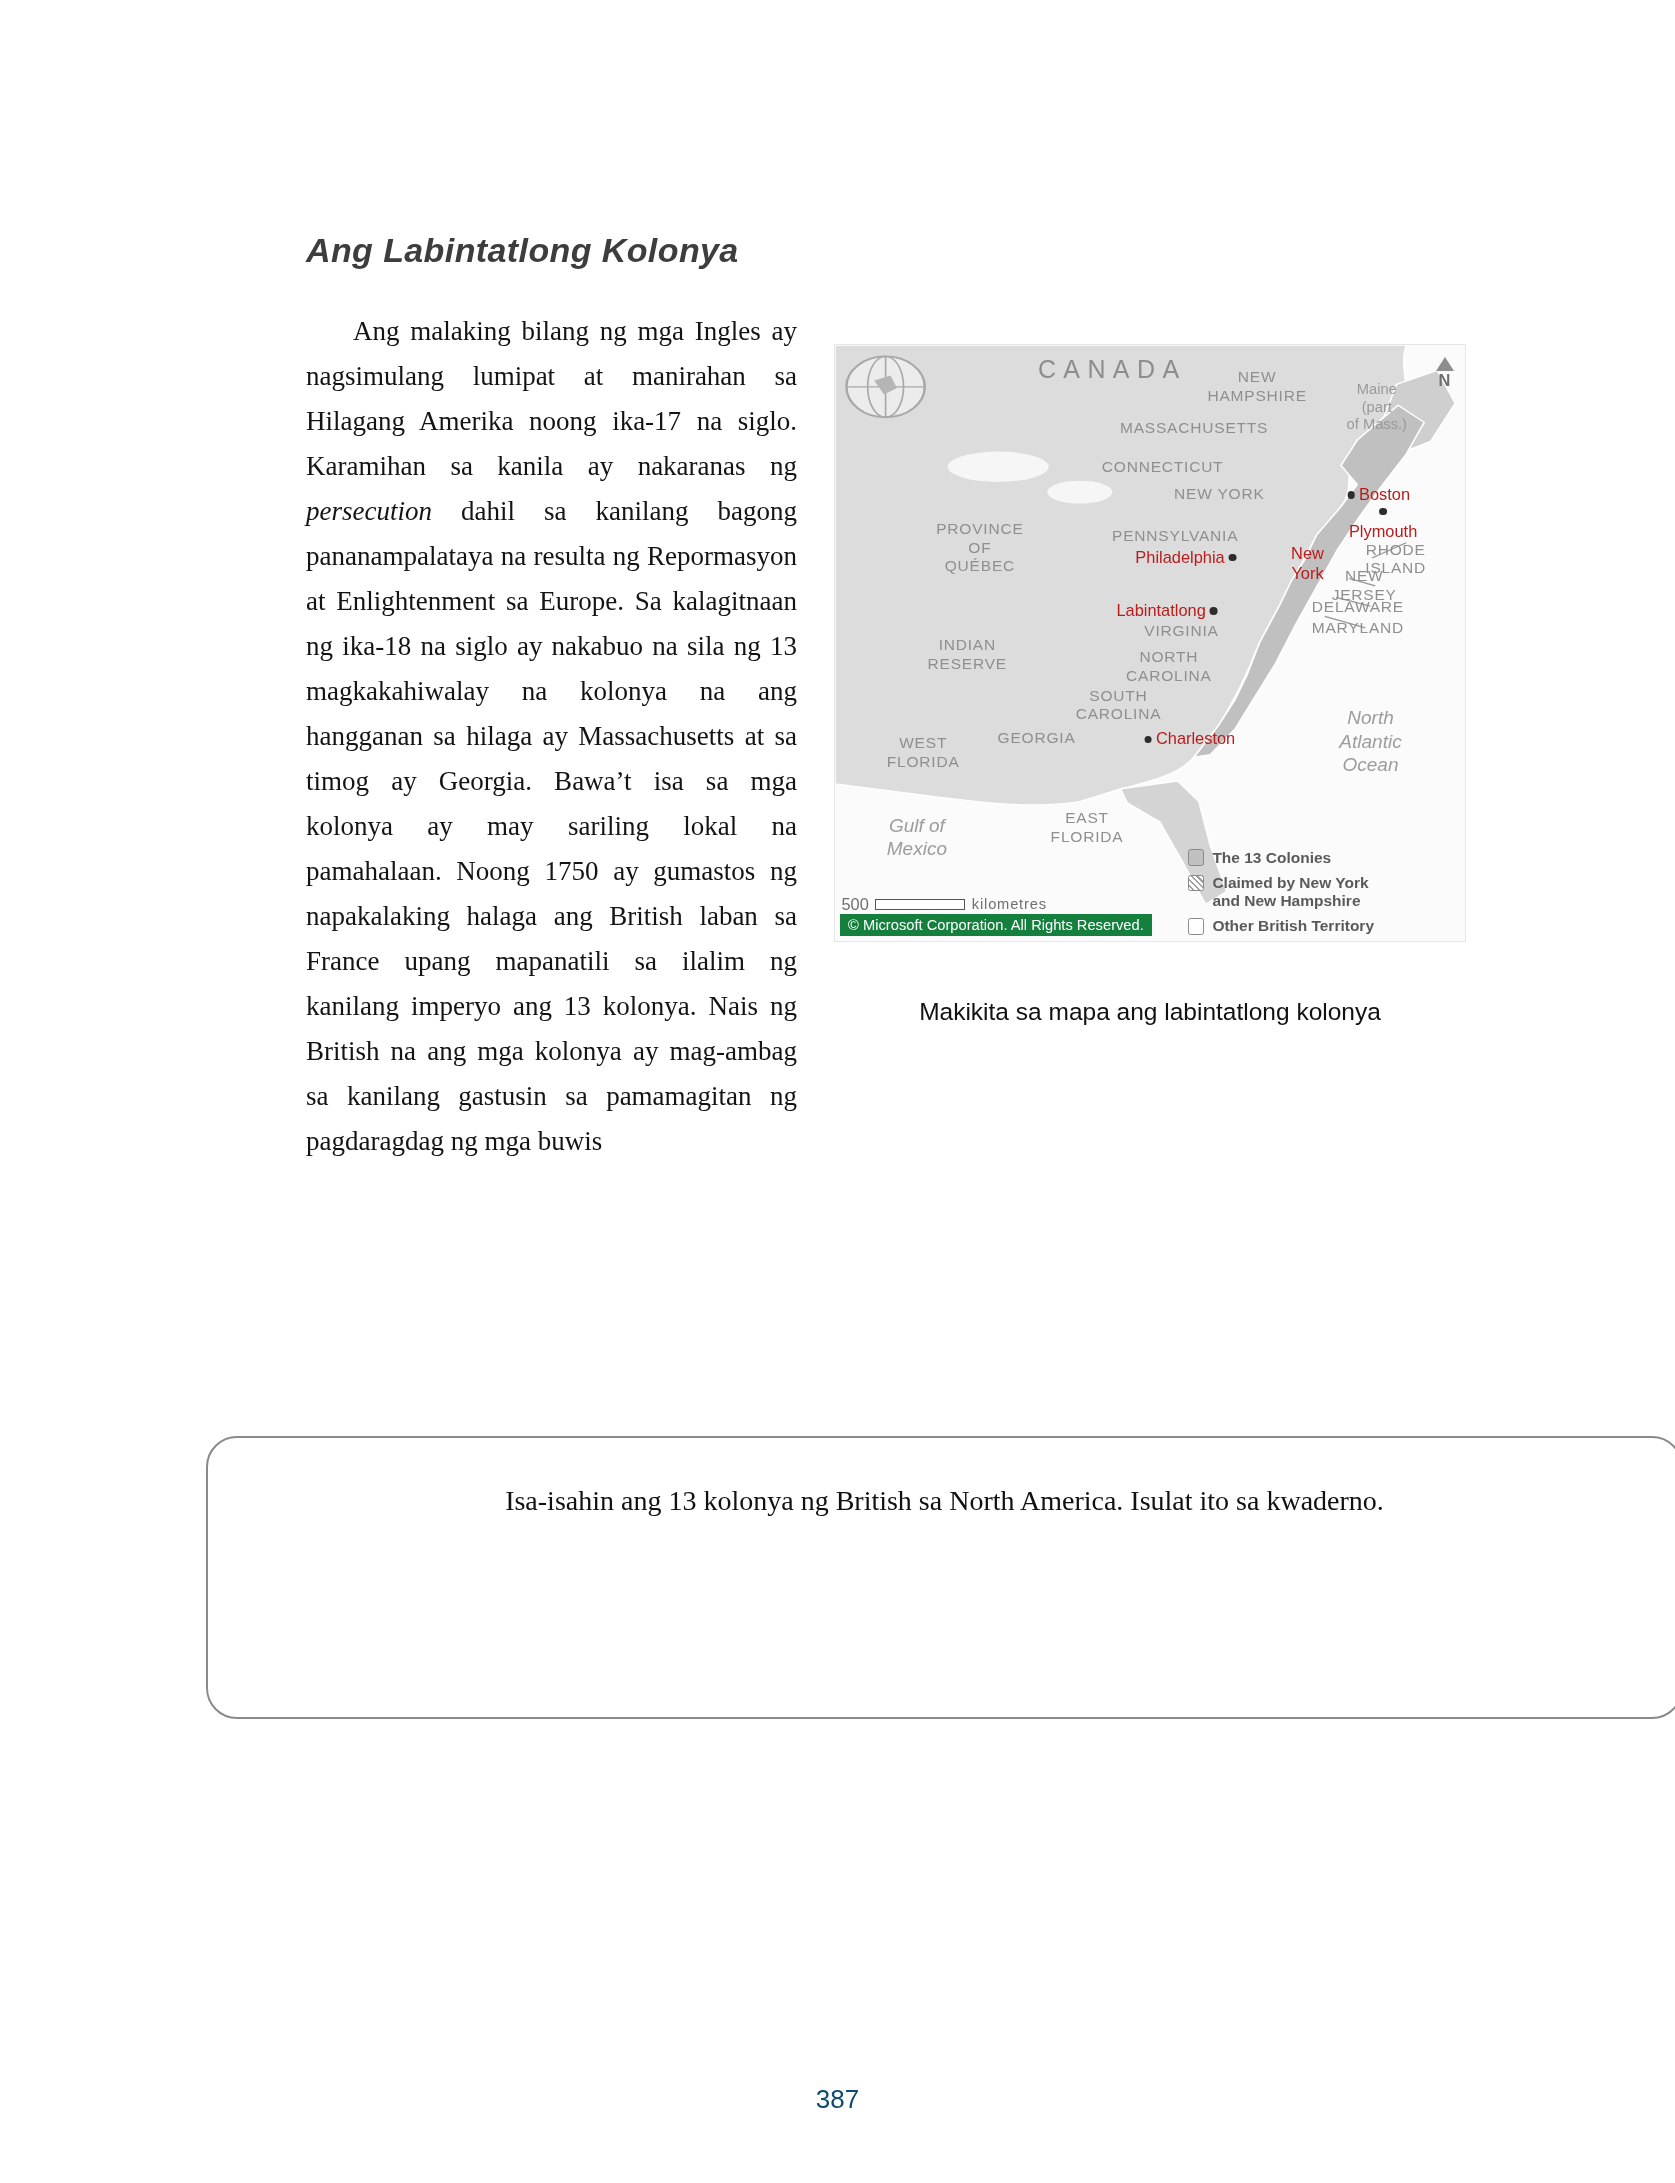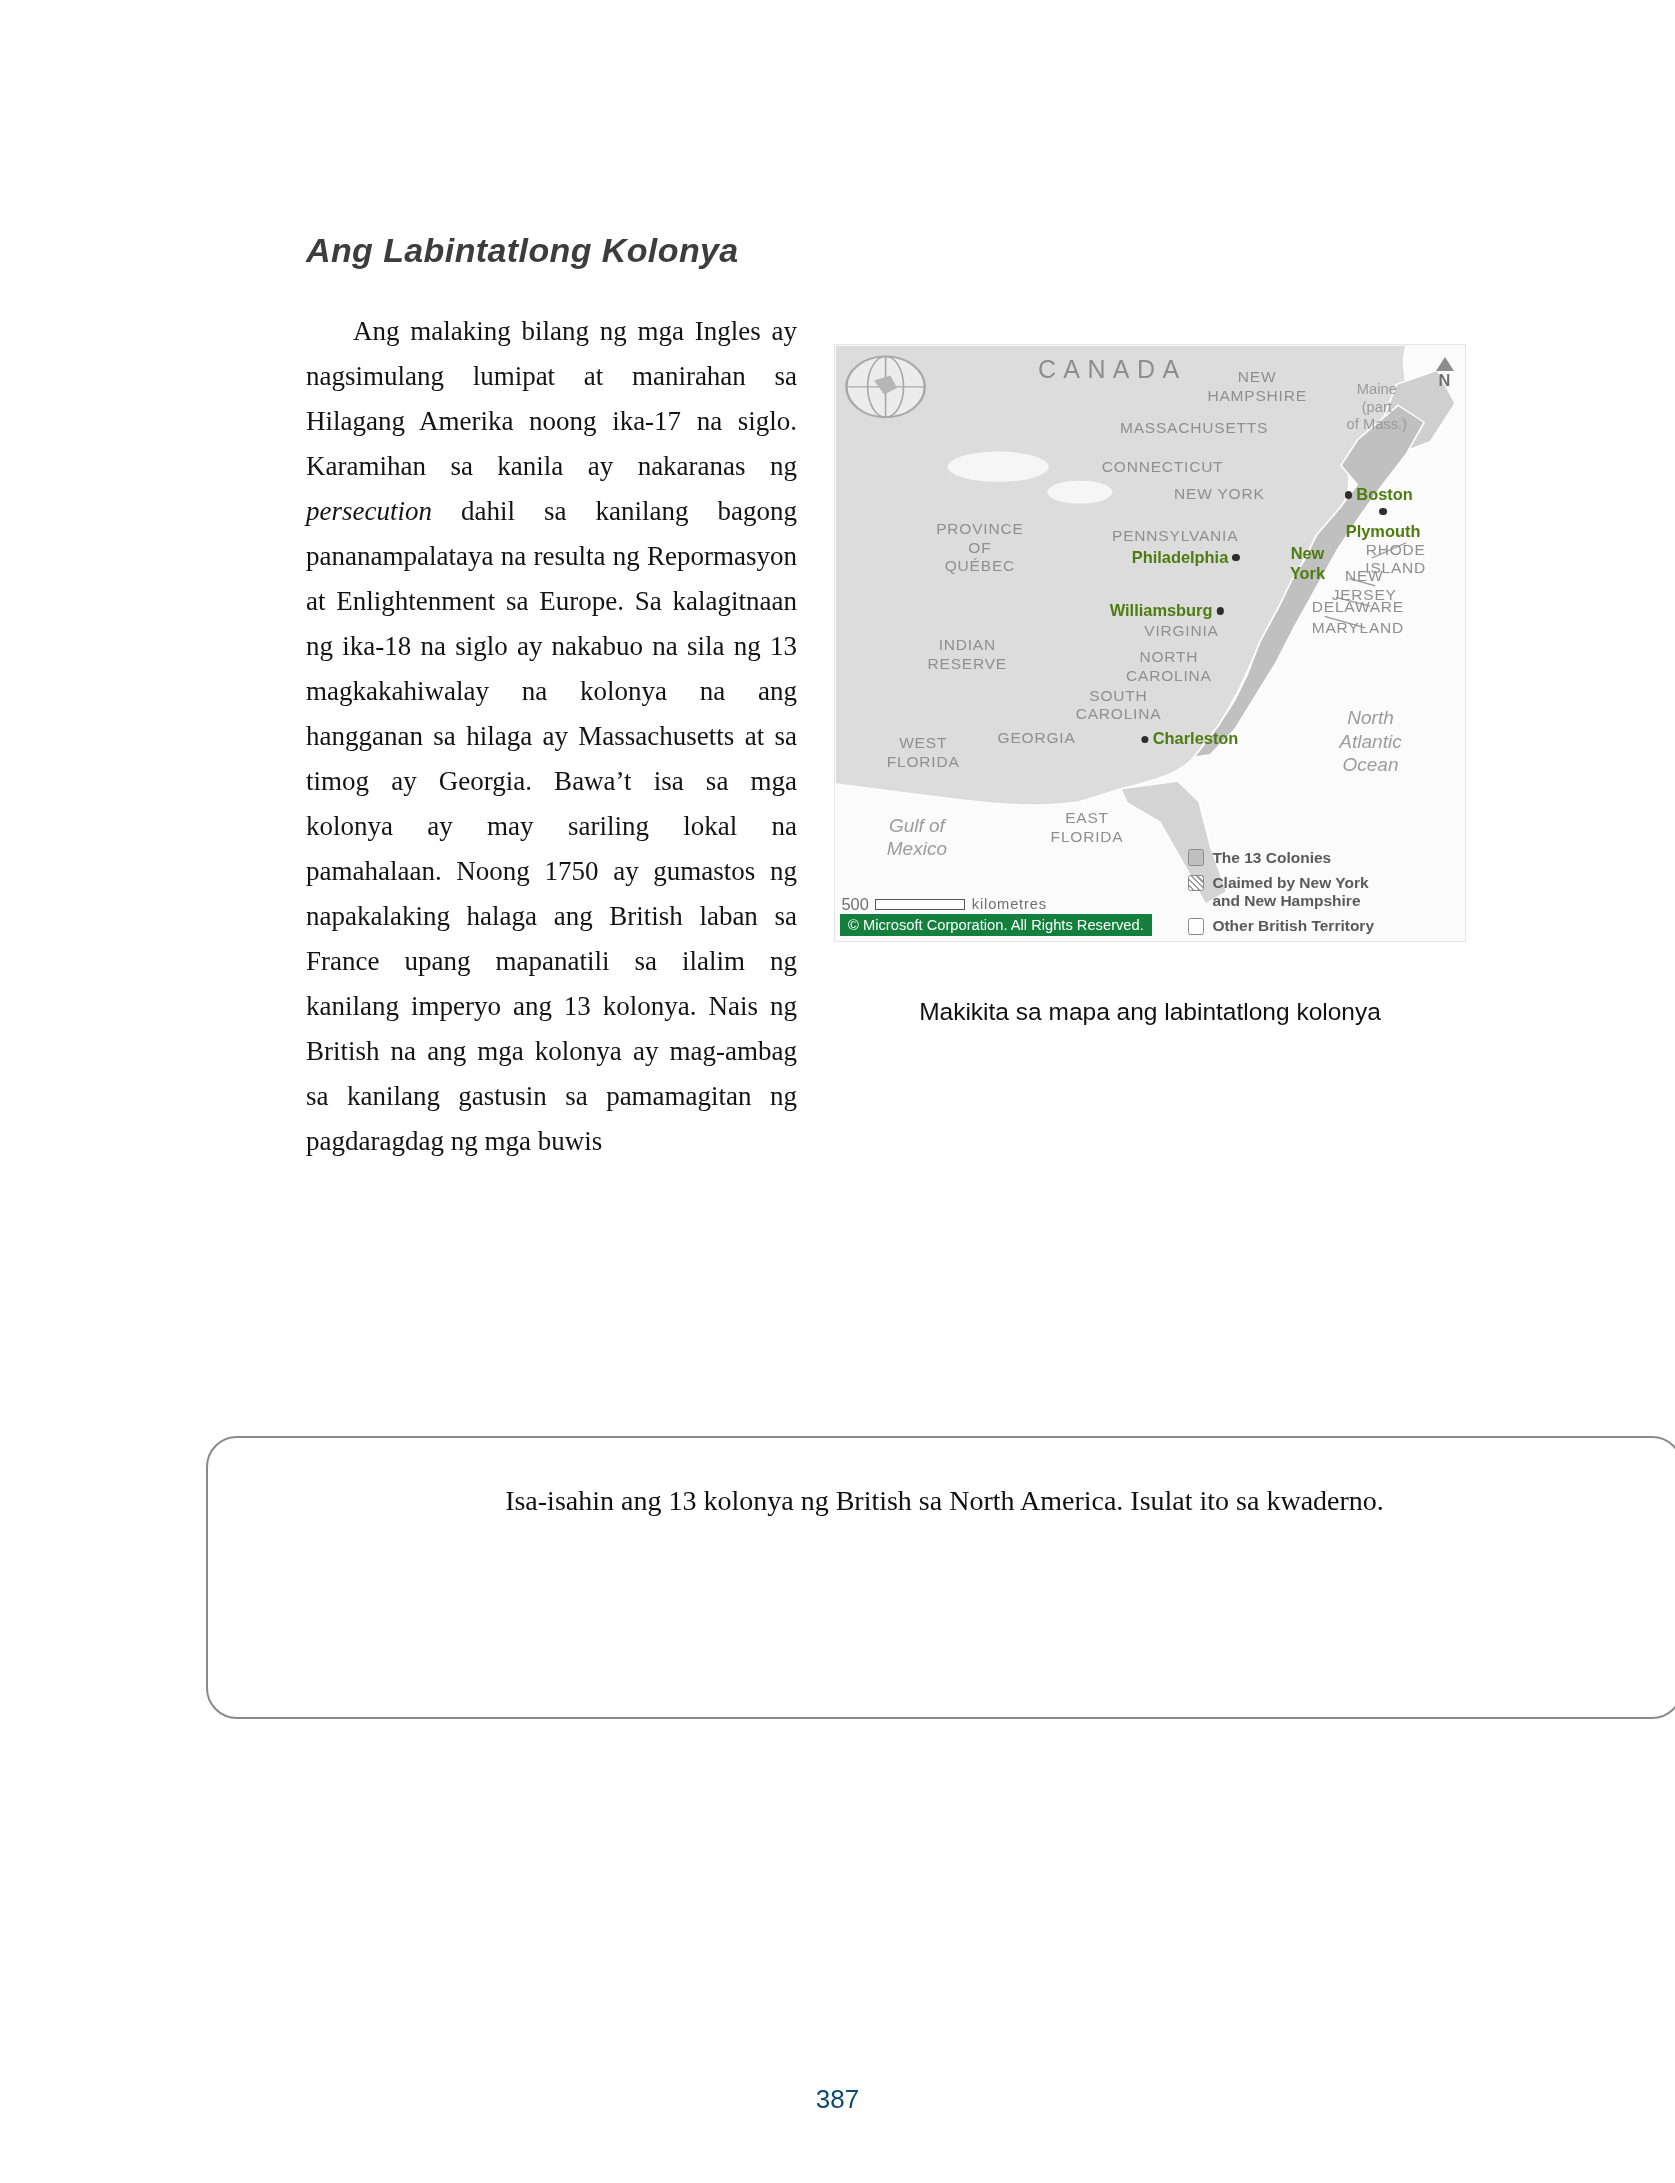--- a/index.html
+++ b/index.html
@@ -42,21 +42,21 @@
 
   .map-label {
     position:absolute; transform:translate(-50%,-50%);
     font-family:"Liberation Sans", sans-serif;
     text-align:center; white-space:pre-line; line-height:1.22;
     z-index:3;
   }
   .map-label.big    { font-size:25px; letter-spacing:7.4px; color:#8d8d8d; font-weight:500; }
   .map-label.region { font-size:15.5px; color:#8f8f8f; letter-spacing:0.8px; }
   .map-label.note   { font-size:14.7px; color:#9a9a9a; }
-  .map-label.city   { font-size:16.4px; font-weight:bold; color:#4d7c0f; }
+  .map-label.city   { font-size:16.4px; font-weight:normal; color:#b91c1c; }
   .map-label.water  { font-size:19px; font-style:italic; color:#9c9c9c; }
   .map-label .dot {
     display:inline-block; width:7.4px; height:7.4px; border-radius:50%;
     background:#2d2d2d; margin:0 4.1px 1.6px 4.1px; vertical-align:middle;
   }
 
   .compass {
     position:absolute; right:11.5px; top:11.5px; z-index:4;
     display:flex; flex-direction:column; align-items:center;
     font-family:"Liberation Sans", sans-serif; color:#6f6f6f;
@@ -196,21 +196,21 @@
           <span class="map-label city" style="left: 87%; top: 29.5%;"><i class="dot"></i><span>Plymouth</span></span>
           <span class="map-label region" style="left: 54%; top: 32%;"><span>PENNSYLVANIA</span></span>
           <span class="map-label city" style="left: 56%; top: 35.5%;"><span>Philadelphia</span><i class="dot"></i></span>
           <span class="map-label city" style="left: 75%; top: 36.5%;"><span>New
 York</span></span>
           <span class="map-label region" style="left: 89%; top: 36%;"><span>RHODE
 ISLAND</span></span>
           <span class="map-label region" style="left: 84%; top: 40.5%;"><span>NEW JERSEY</span></span>
           <span class="map-label region" style="left: 83%; top: 44%;"><span>DELAWARE</span></span>
           <span class="map-label region" style="left: 83%; top: 47.5%;"><span>MARYLAND</span></span>
-          <span class="map-label city" style="left: 53%; top: 44.5%;"><span>Williamsburg</span><i class="dot"></i></span>
+          <span class="map-label city" style="left: 53%; top: 44.5%;"><span>Labintatlong</span><i class="dot"></i></span>
           <span class="map-label region" style="left: 55%; top: 48%;"><span>VIRGINIA</span></span>
           <span class="map-label region" style="left: 23%; top: 34%;"><span>PROVINCE
 OF
 QUÉBEC</span></span>
           <span class="map-label region" style="left: 21%; top: 52%;"><span>INDIAN
 RESERVE</span></span>
           <span class="map-label region" style="left: 53%; top: 54%;"><span>NORTH
 CAROLINA</span></span>
           <span class="map-label region" style="left: 45%; top: 60.5%;"><span>SOUTH
 CAROLINA</span></span>

